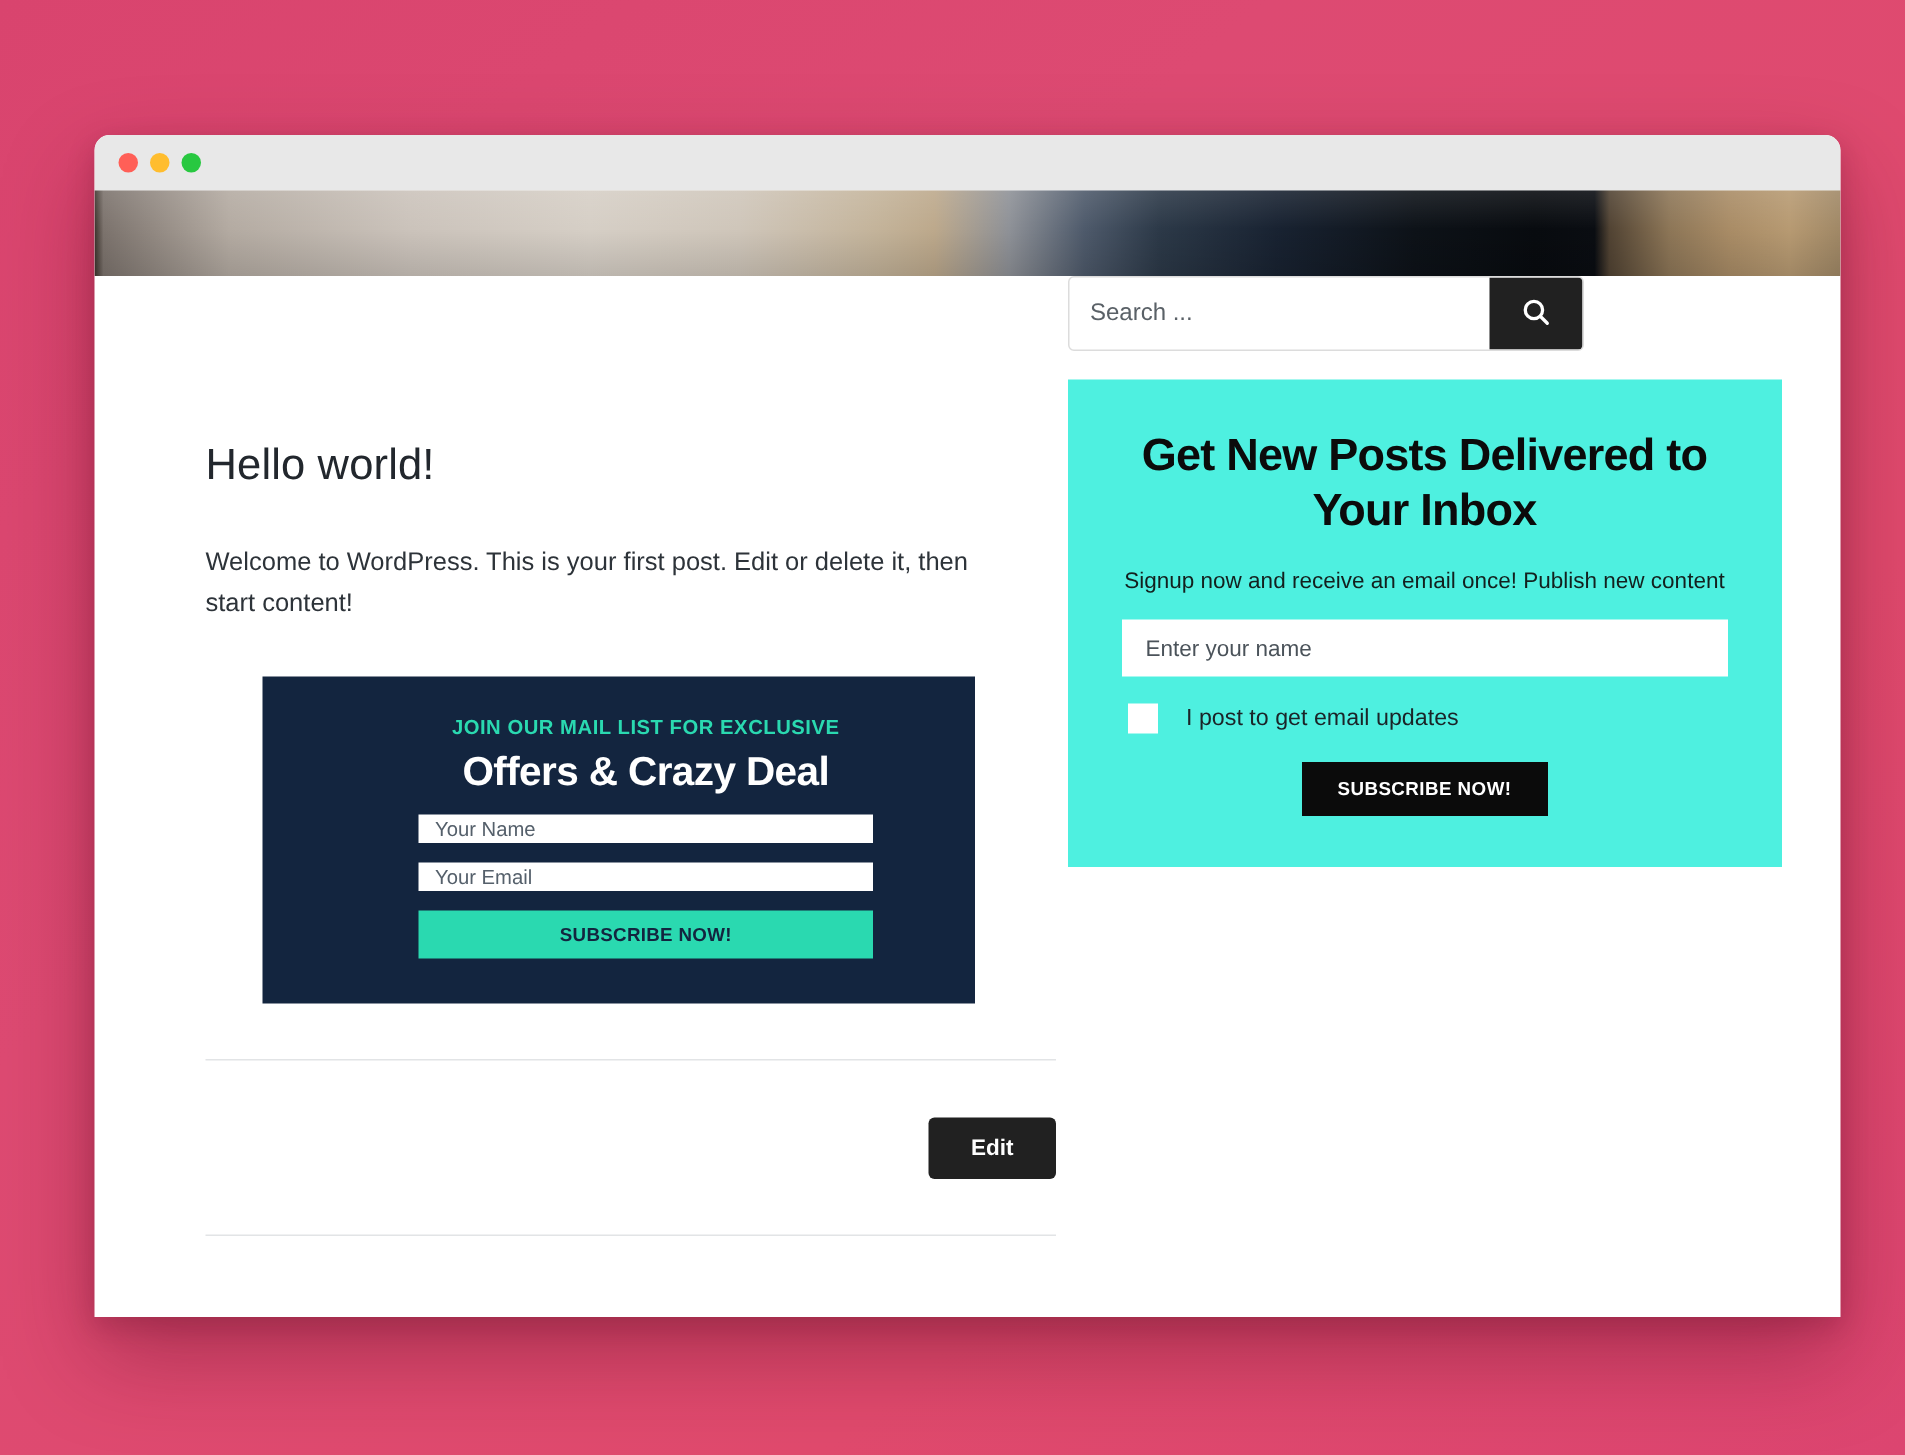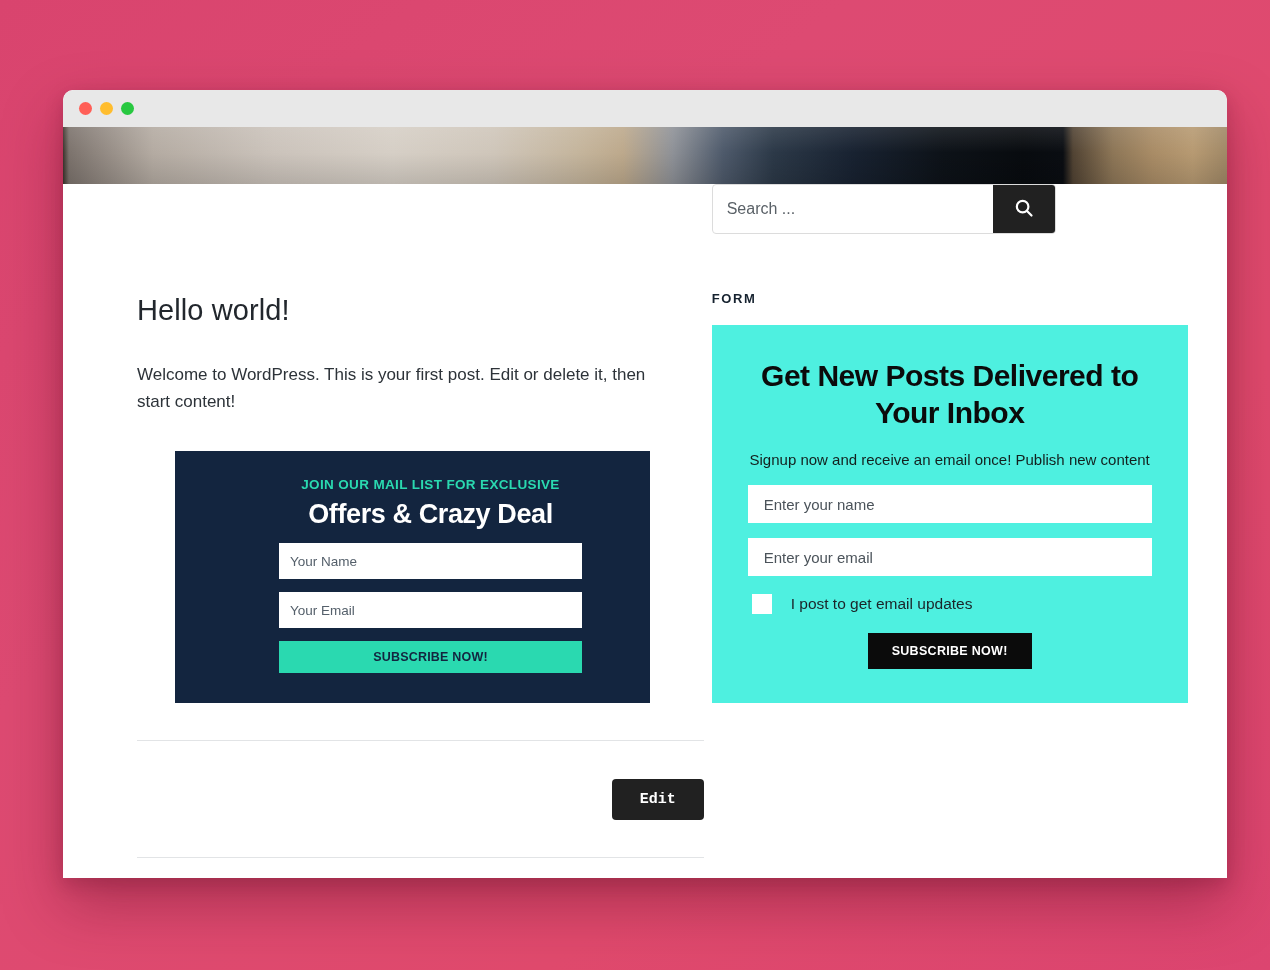--- a/index.html
+++ b/index.html
@@ -149,21 +149,21 @@
     color: #ffffff;
     font-size: 27px;
     font-weight: 800;
     letter-spacing: -0.4px;
     line-height: 1.15;
   }
 
   .dark-input {
     display: block;
     width: 100%;
-    height: 36px;
+    height: 19px;
     margin-top: 13px;
     border: none;
     outline: none;
     background: #ffffff;
     padding: 0 11px;
     font-family: "Liberation Sans", sans-serif;
     font-size: 13.5px;
     color: #2d3339;
   }
   .dark-input::placeholder { color: #55606b; opacity: 1; }
@@ -199,21 +199,21 @@
     justify-content: flex-end;
   }
 
   .edit-button {
     background: #212121;
     color: #ffffff;
     border: none;
     border-radius: 4px;
     padding: 0 28px;
     height: 41px;
-    font-family: Liberation Mono, monospace;
+    font-family: Liberation Sans, sans-serif;
     font-size: 15px;
     font-weight: 700;
     cursor: pointer;
   }
 
   
   .search-wrap {
     display: flex;
     width: 344px;
     height: 50px;
@@ -379,27 +379,25 @@
         <button class="search-button">
           <span>
             <svg width="22" height="22" viewBox="0 0 24 24" fill="none" stroke="#ffffff" stroke-width="2.4" stroke-linecap="round">
               <circle cx="10.5" cy="10.5" r="6.3"></circle>
               <line x1="15.3" y1="15.3" x2="20.2" y2="20.2"></line>
             </svg>
           </span>
         </button>
       </div>
 
-      <div class="widget-heading widget-form-heading">FORM</div>
 
       <div class="teal-card">
         <div class="teal-title">Get New Posts Delivered to Your Inbox</div>
         <div class="teal-sub">Signup now and receive an email once! Publish new content</div>
         <input class="teal-input" type="text" placeholder="Enter your name" style="">
-        <input class="teal-input" type="email" placeholder="Enter your email" style="">
         <div class="agree-row">
           <input class="agree-box" type="checkbox" style="">
           <span class="agree-label">I post to get email updates</span>
         </div>
         <button class="teal-submit">SUBSCRIBE NOW!</button>
       </div>
 
     </div>
   </div>
 </div>

